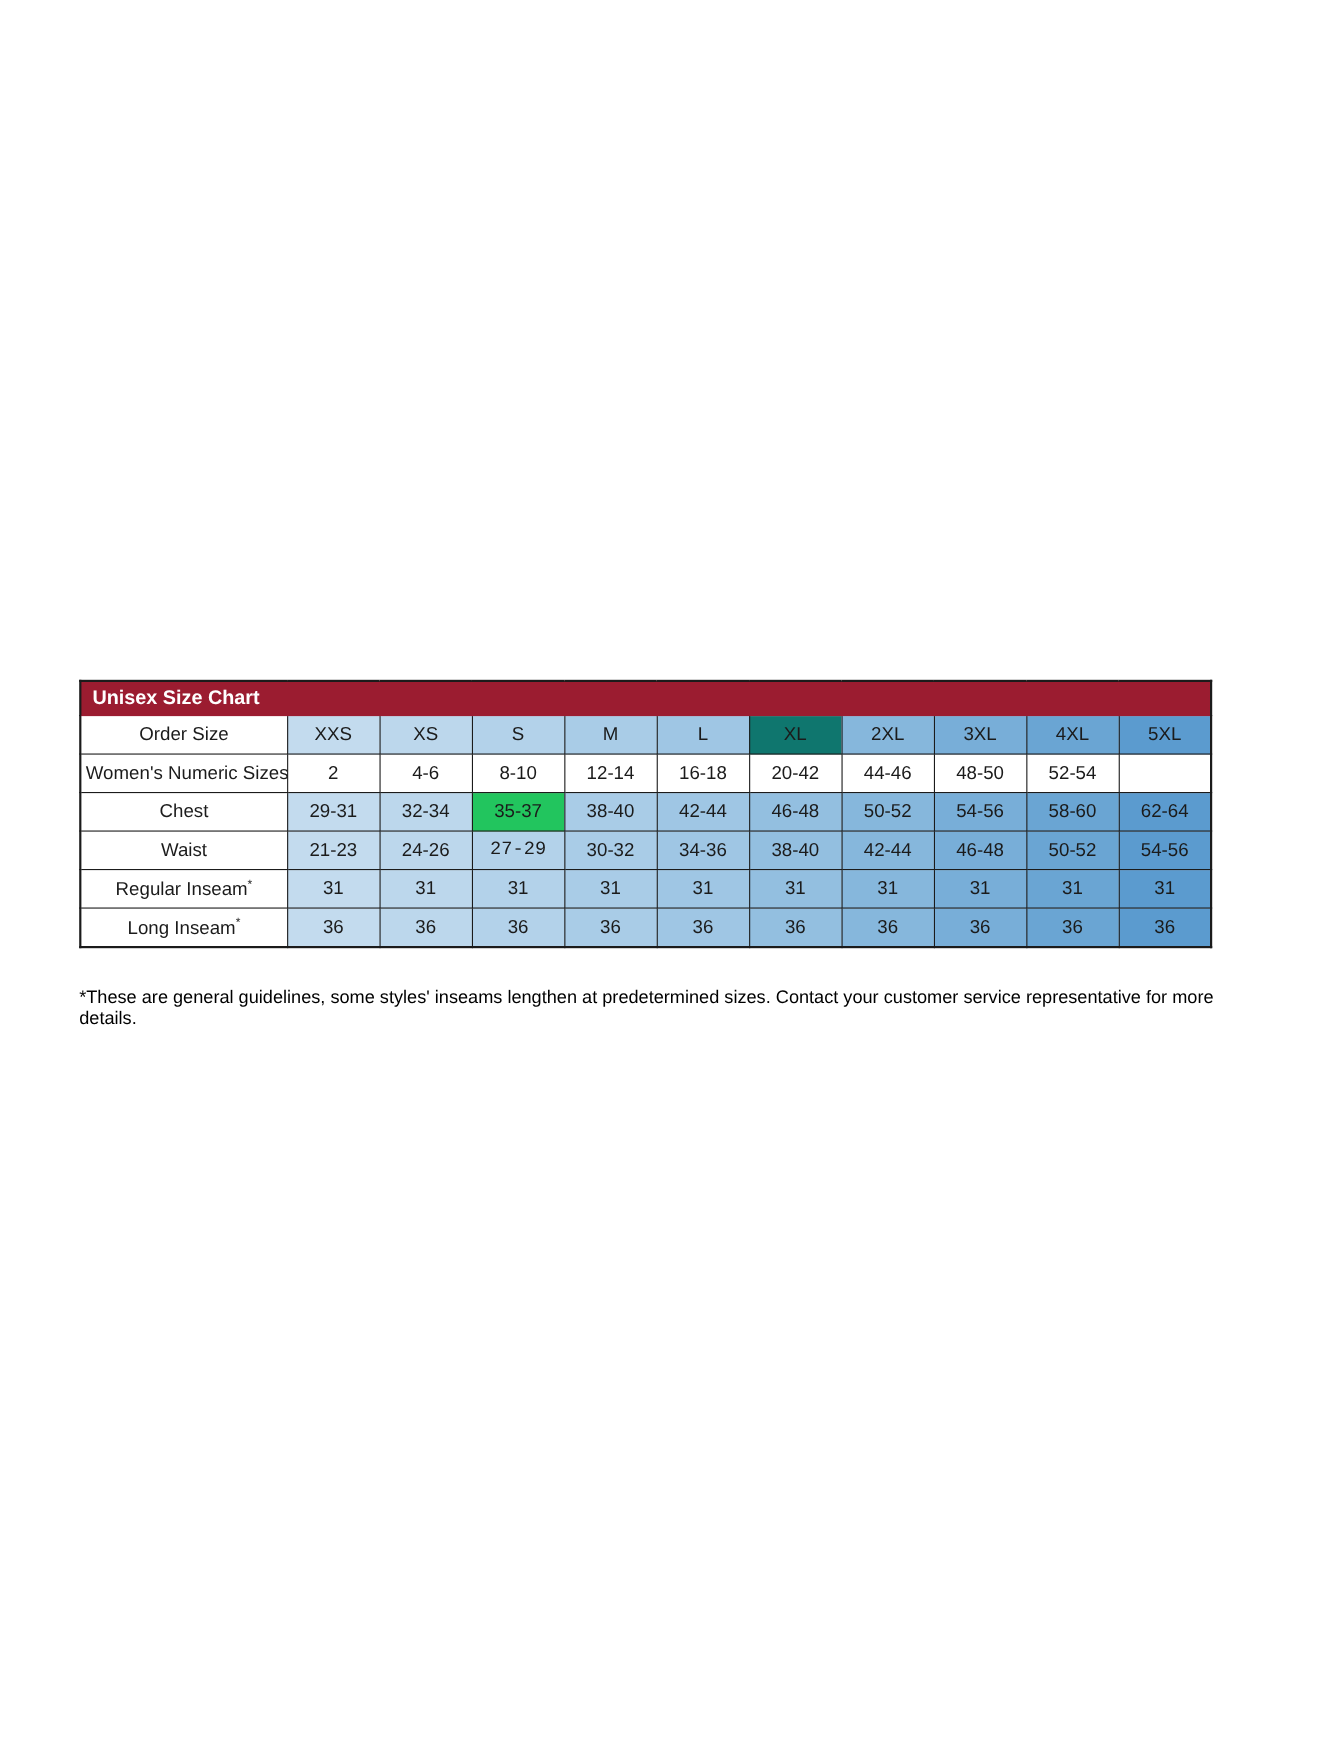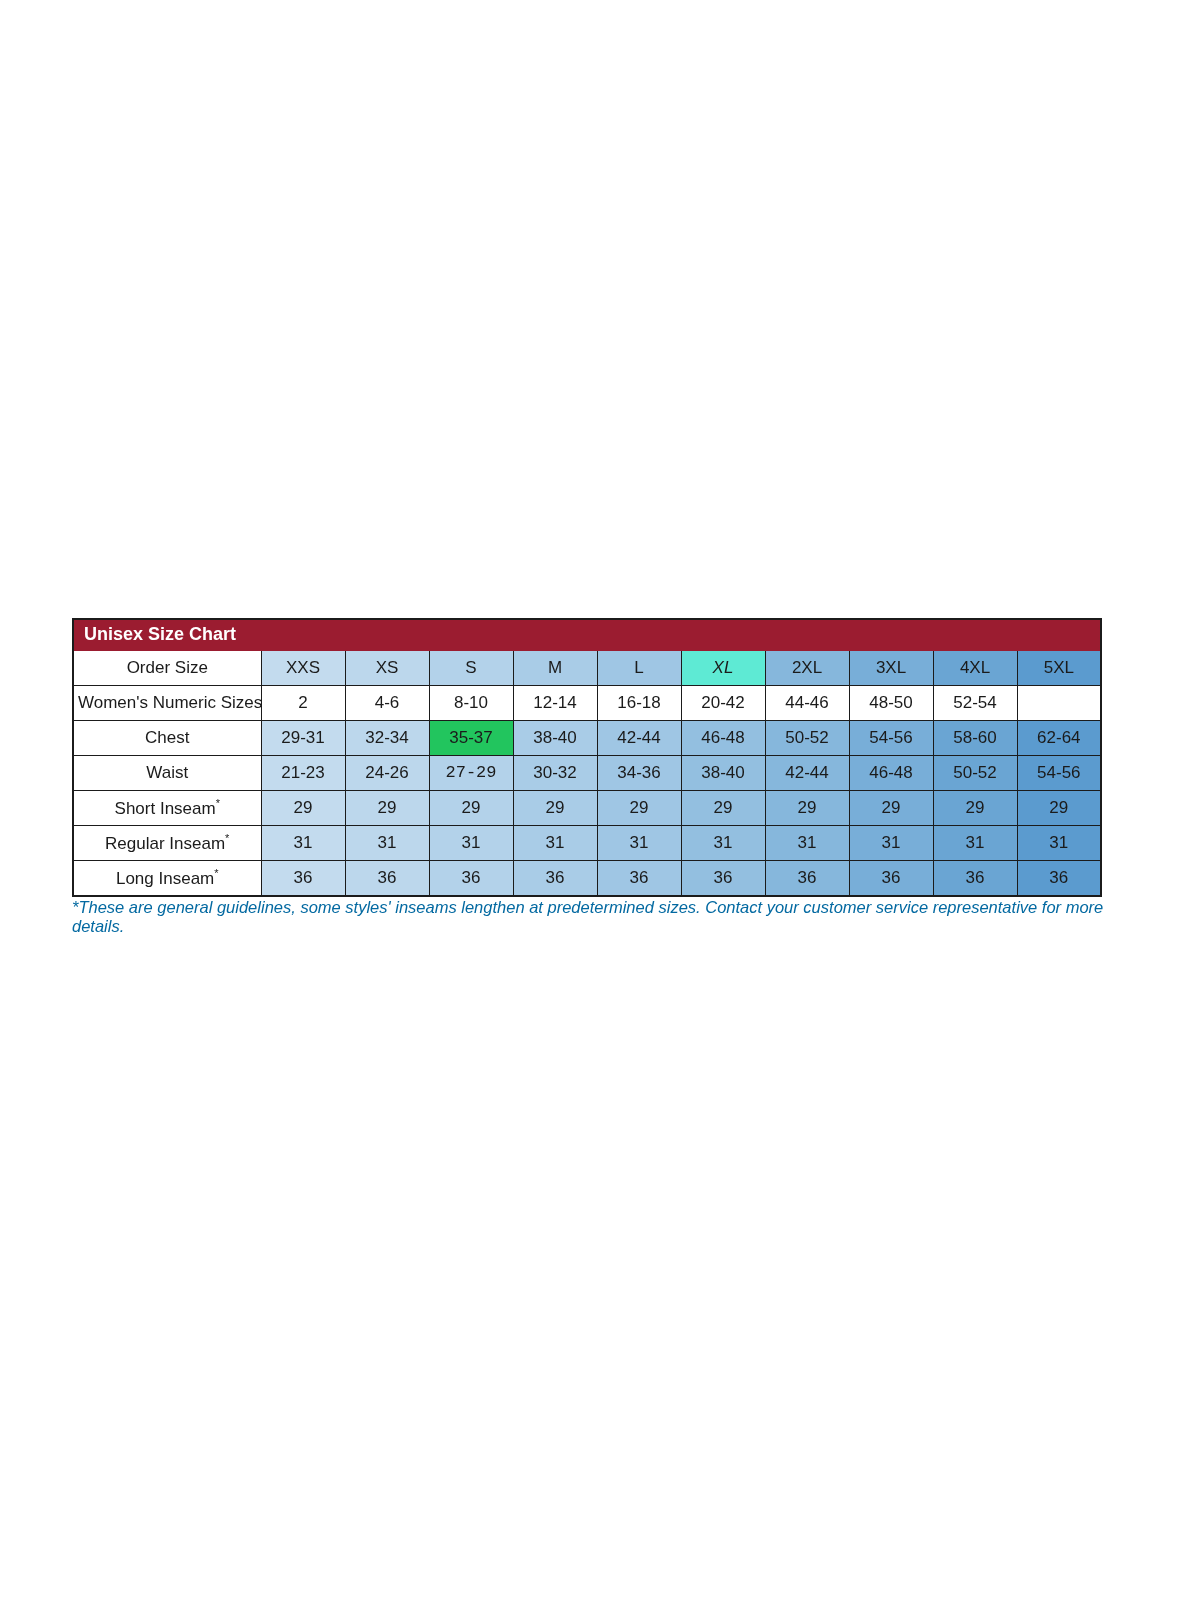--- a/index.html
+++ b/index.html
@@ -73,23 +73,22 @@
     background: #ffffff !important;
   }
 
   
   .footnote {
     position: absolute;
     left: 72px;
     top: 898px;
     width: 1040px;
     font-size: 16.5px;
-    color: #0369a1;
+    color: #000000;
     font-family: "Liberation Sans", sans-serif;
-    font-style: italic;
   }
 </style>
 </head>
 <body>
 
 <div id="chart-wrap">
   <table class="size-chart">
     <colgroup>
       <col style="width:188px">
       <col style="width:84px">
@@ -108,21 +107,21 @@
         <td colspan="11">Unisex Size Chart</td>
       </tr>
 
       <tr>
         <td class="rowlabel">Order Size</td>
         <td style="background: rgb(195, 219, 238);">XXS</td>
         <td style="background: rgb(188, 215, 236);">XS</td>
         <td style="background: rgb(179, 210, 234);">S</td>
         <td style="background: rgb(169, 204, 231);">M</td>
         <td style="background: rgb(159, 198, 228);">L</td>
-        <td style="background: #5eead4; font-style: italic;">XL</td>
+        <td style="background: #0f766e;">XL</td>
         <td style="background: rgb(134, 183, 220);">2XL</td>
         <td style="background: rgb(120, 174, 216);">3XL</td>
         <td style="background: rgb(106, 165, 211);">4XL</td>
         <td style="background: rgb(91, 155, 207); margin-top: 12px;">5XL</td>
       </tr>
 
       <tr class="numeric-row">
         <td class="rowlabel">Women's Numeric Sizes</td>
         <td>2</td>
         <td>4-6</td>
@@ -157,33 +156,20 @@
         <td style="background: rgb(179, 210, 234); font-family: Liberation Mono, monospace;">27-29</td>
         <td style="background: rgb(169, 204, 231);">30-32</td>
         <td style="background: rgb(159, 198, 228);">34-36</td>
         <td style="background: rgb(147, 191, 224);">38-40</td>
         <td style="background: rgb(134, 183, 220);">42-44</td>
         <td style="background: rgb(120, 174, 216);">46-48</td>
         <td style="background: rgb(106, 165, 211);">50-52</td>
         <td style="background: rgb(91, 155, 207);">54-56</td>
       </tr>
 
-      <tr>
-        <td class="rowlabel"><span>Short Inseam</span><sup>*</sup></td>
-        <td style="background: rgb(195, 219, 238);">29</td>
-        <td style="background: rgb(188, 215, 236);">29</td>
-        <td style="background: rgb(179, 210, 234);">29</td>
-        <td style="background: rgb(169, 204, 231);">29</td>
-        <td style="background: rgb(159, 198, 228);">29</td>
-        <td style="background: rgb(147, 191, 224);">29</td>
-        <td style="background: rgb(134, 183, 220);">29</td>
-        <td style="background: rgb(120, 174, 216);">29</td>
-        <td style="background: rgb(106, 165, 211);">29</td>
-        <td style="background: rgb(91, 155, 207);">29</td>
-      </tr>
 
       <tr>
         <td class="rowlabel"><span>Regular Inseam</span><sup>*</sup></td>
         <td style="background: rgb(195, 219, 238);">31</td>
         <td style="background: rgb(188, 215, 236);">31</td>
         <td style="background: rgb(179, 210, 234);">31</td>
         <td style="background: rgb(169, 204, 231);">31</td>
         <td style="background: rgb(159, 198, 228);">31</td>
         <td style="background: rgb(147, 191, 224);">31</td>
         <td style="background: rgb(134, 183, 220);">31</td>

